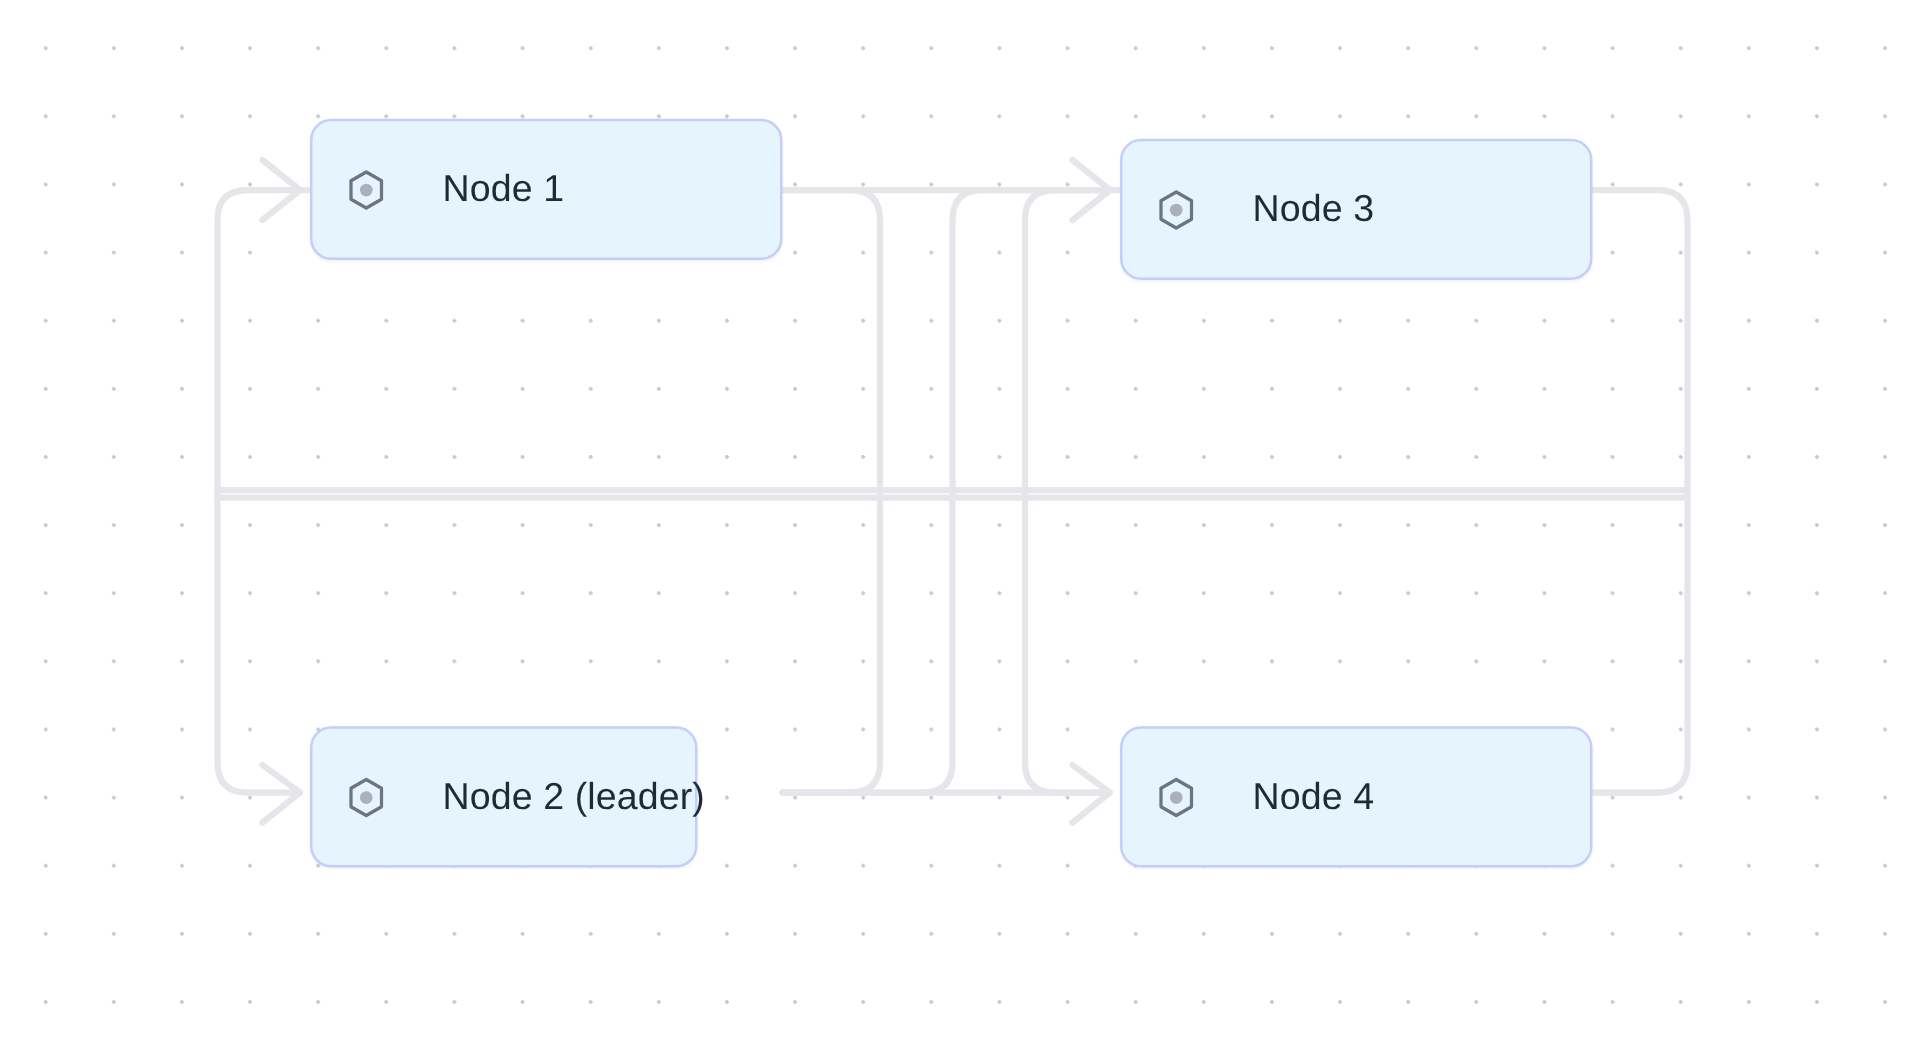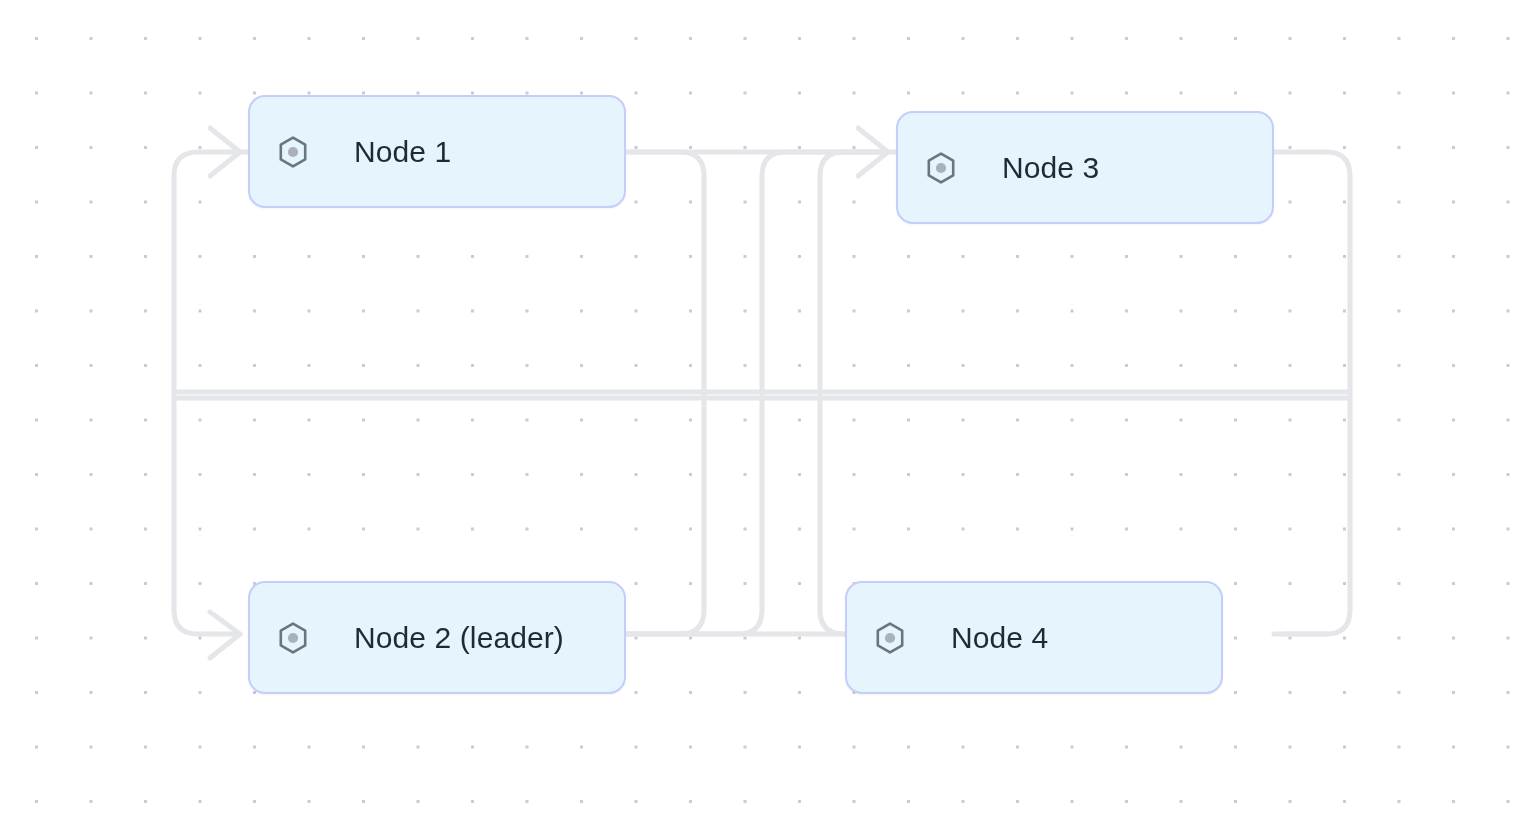--- a/index.html
+++ b/index.html
@@ -42,23 +42,23 @@
     font-size:30px;
     font-weight:500;
     color:#1f2a37;
     letter-spacing:0.1px;
     white-space:nowrap;
     line-height:1;
     margin-left:24px;
   }
 
   #node-1 { left:248px; top:95px;  width:378px; height:113px; }
-  #node-2 { left:248px; top:581px; width:378px; height:113px; }
+  #node-2 { left:248px; top:581px; width:310px; height:113px; }
   #node-3 { left:896px; top:111px;  width:378px; height:113px; }
-  #node-4 { left:845px; top:581px; width:378px; height:113px; }
+  #node-4 { left:896px; top:581px; width:378px; height:113px; }
 </style>
 </head>
 <body>
 
 <div id="canvas">
 
   <svg id="edge-layer" viewBox="0 0 1540 830" xmlns="http://www.w3.org/2000/svg">
     <g fill="none" stroke="#e4e6ea" stroke-width="5" stroke-linecap="round" stroke-linejoin="round">
 
       <path d="M 626 152 L 886 152"></path>

